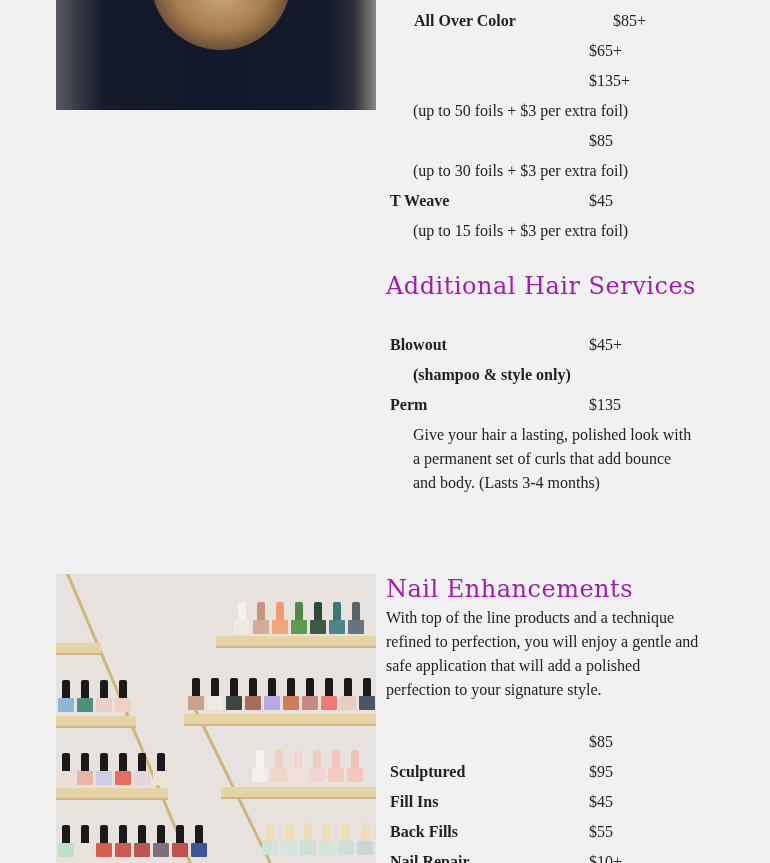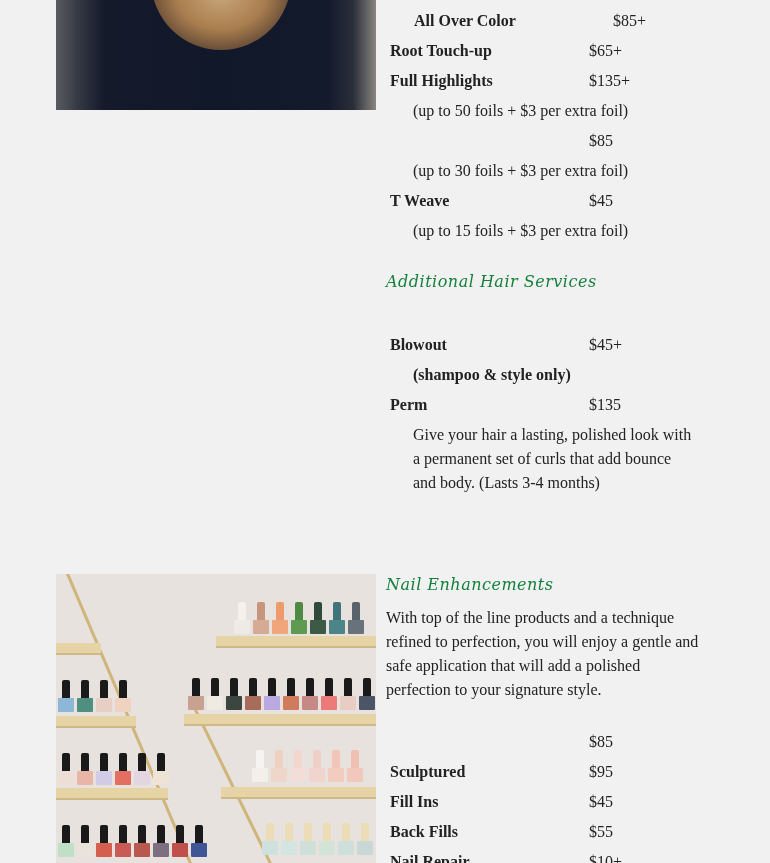--- a/index.html
+++ b/index.html
@@ -95,23 +95,22 @@
       left: 390px;
       font-size: 16px;
       line-height: 24px;
       width: 290px;
       margin-left: 23px;
     }
     .script-heading {
       position: absolute;
       left: 386px;
       font-family: "DejaVu Serif", serif;
-      font-style: italic;
-      font-size: 16px;
-      color: #15803d;
+      font-size: 24px;
+      color: #a21caf;
       letter-spacing: 0.5px;
       white-space: nowrap;
     }
     .paragraph {
       position: absolute;
       left: 386px;
       width: 320px;
       font-size: 16px;
       line-height: 24px;
     }
@@ -121,25 +120,23 @@
 
 <div class="photo photo-hair">
   <div class="hair-curl"></div>
 </div>
 
 <div class="row" style="top:6px;margin-left:24px;">
   <span class="name">All Over Color</span>
   <span class="price">$85+</span>
 </div>
 <div class="row" style="top:36px;">
-  <span class="name">Root Touch-up</span>
   <span class="price">$65+</span>
 </div>
 <div class="row" style="top:66px;">
-  <span class="name">Full Highlights</span>
   <span class="price">$135+</span>
 </div>
 <div class="note" style="top:99px;">(up to 50 foils + $3 per extra foil)</div>
 <div class="row" style="top:126px;">
   <span class="price">$85</span>
 </div>
 <div class="note" style="top:159px;">(up to 30 foils + $3 per extra foil)</div>
 <div class="row" style="top:186px;">
   <span class="name">T Weave</span>
   <span class="price">$45</span>

